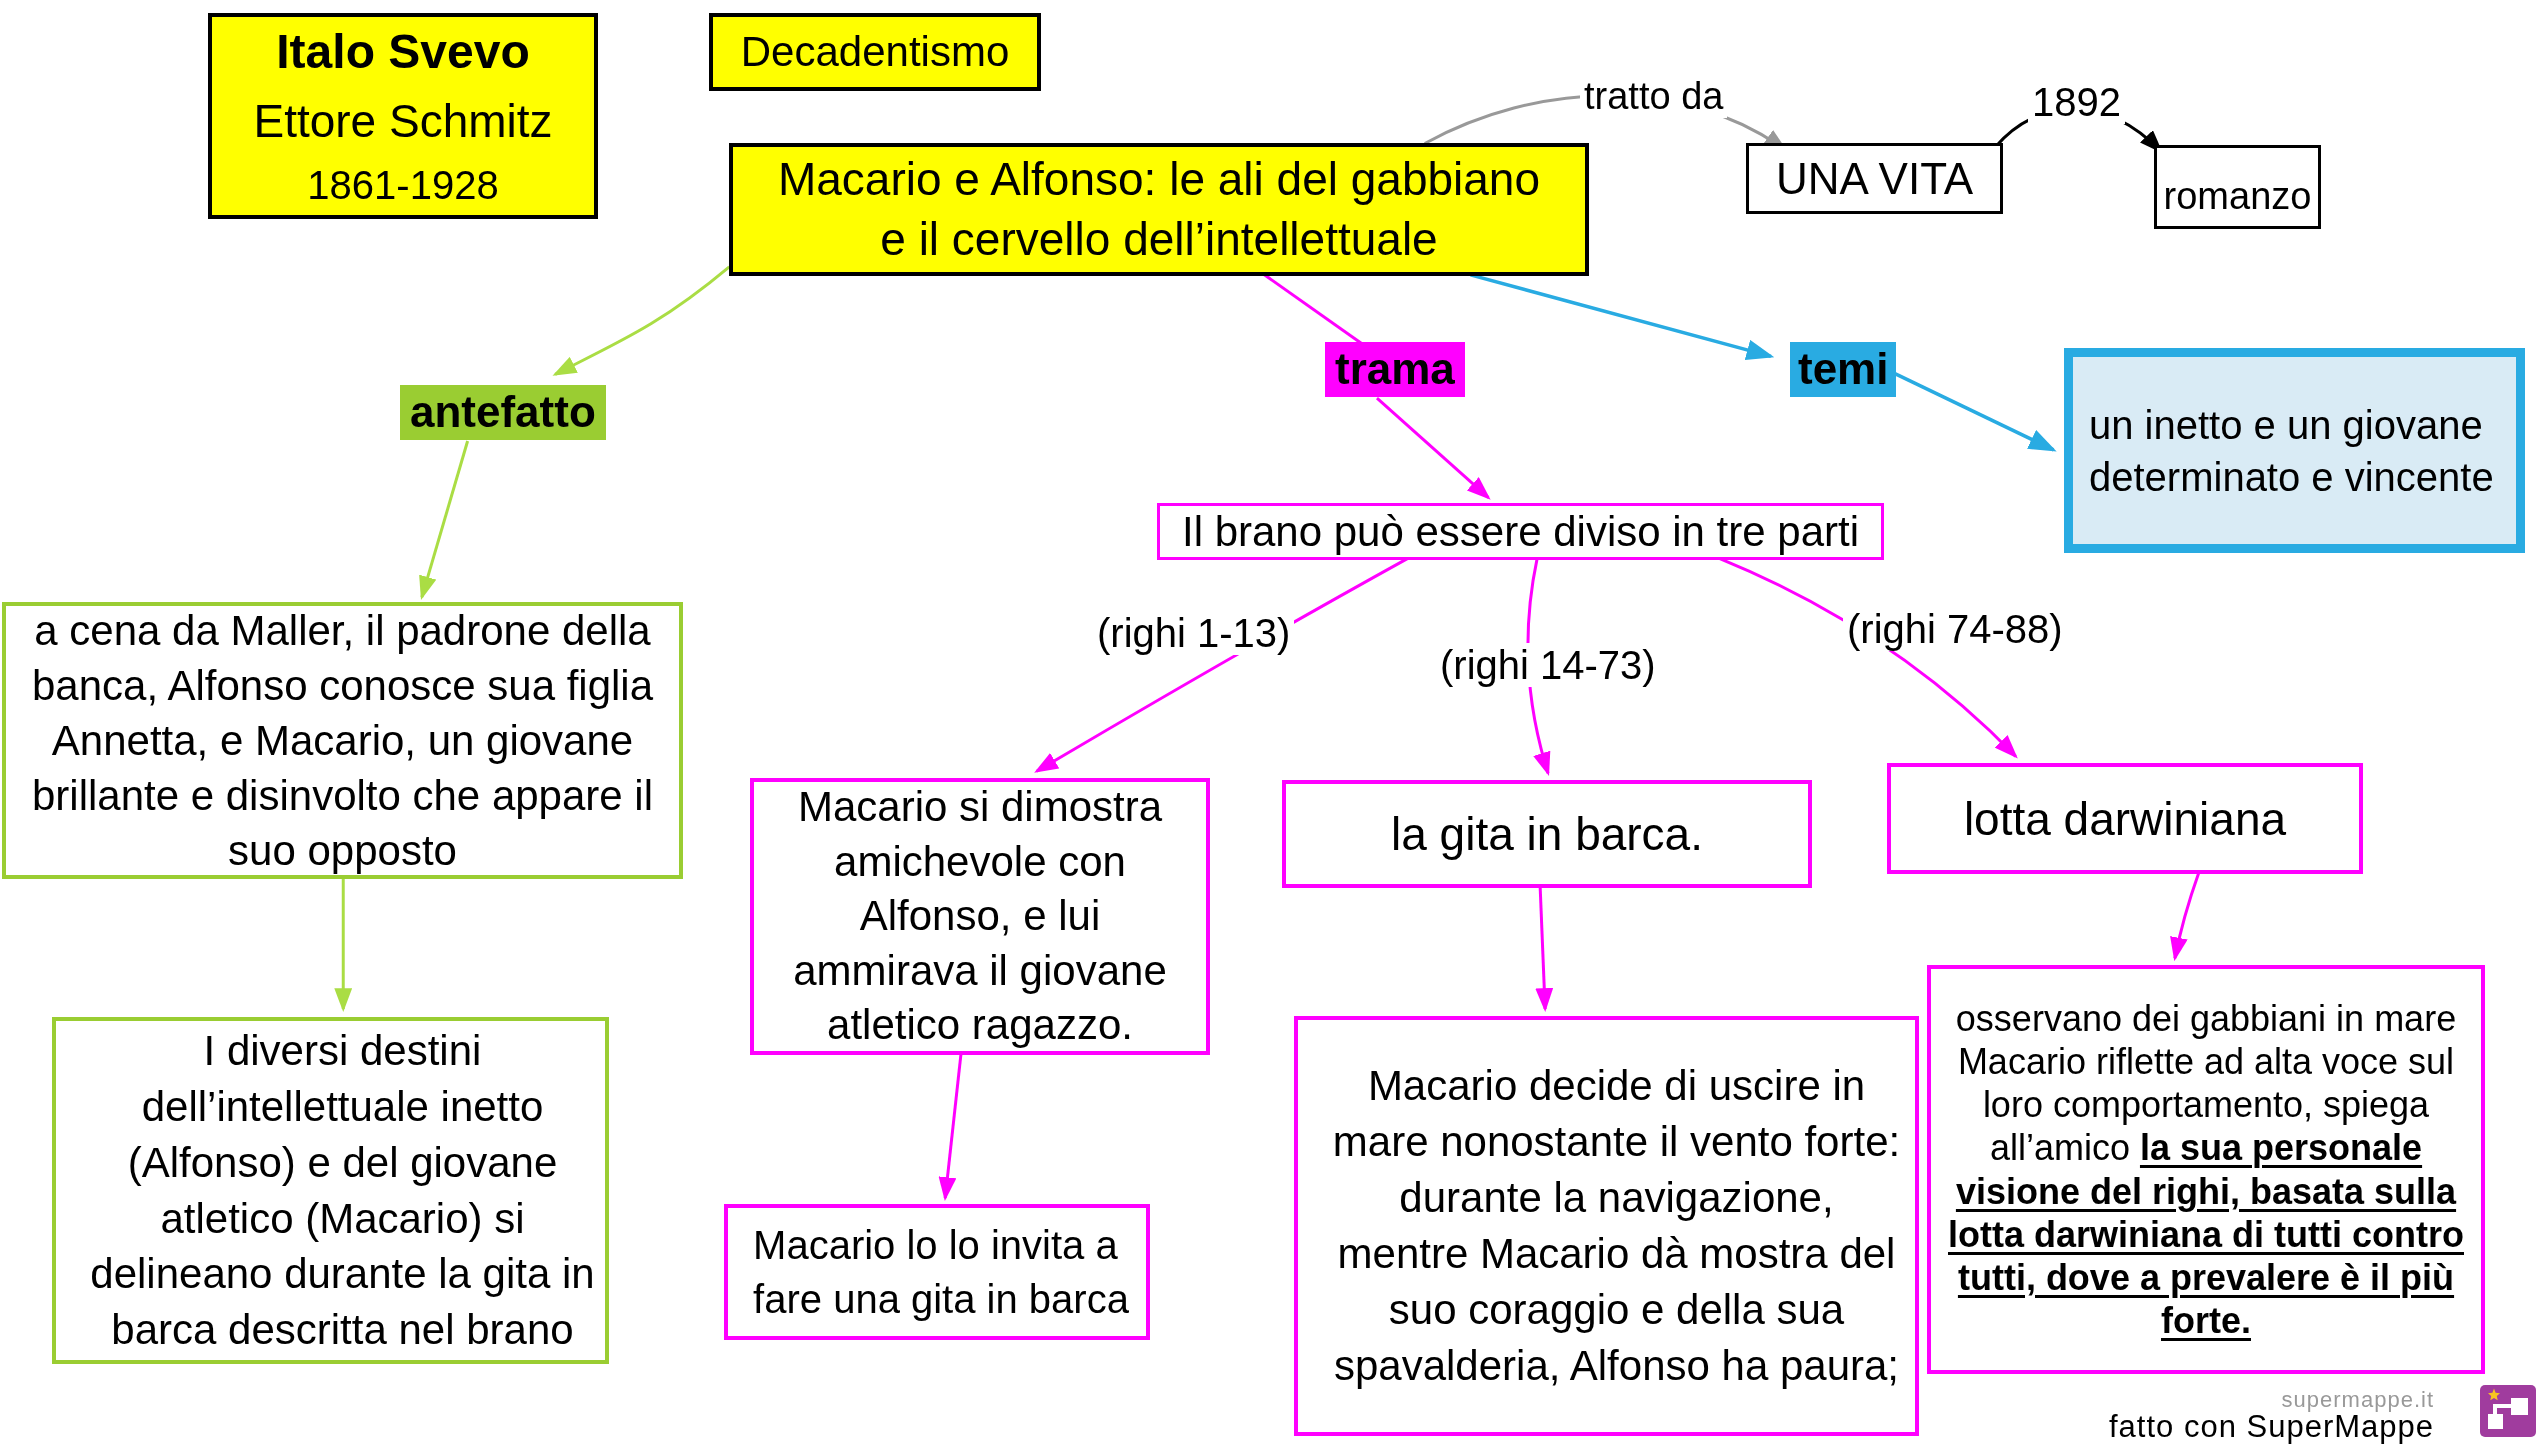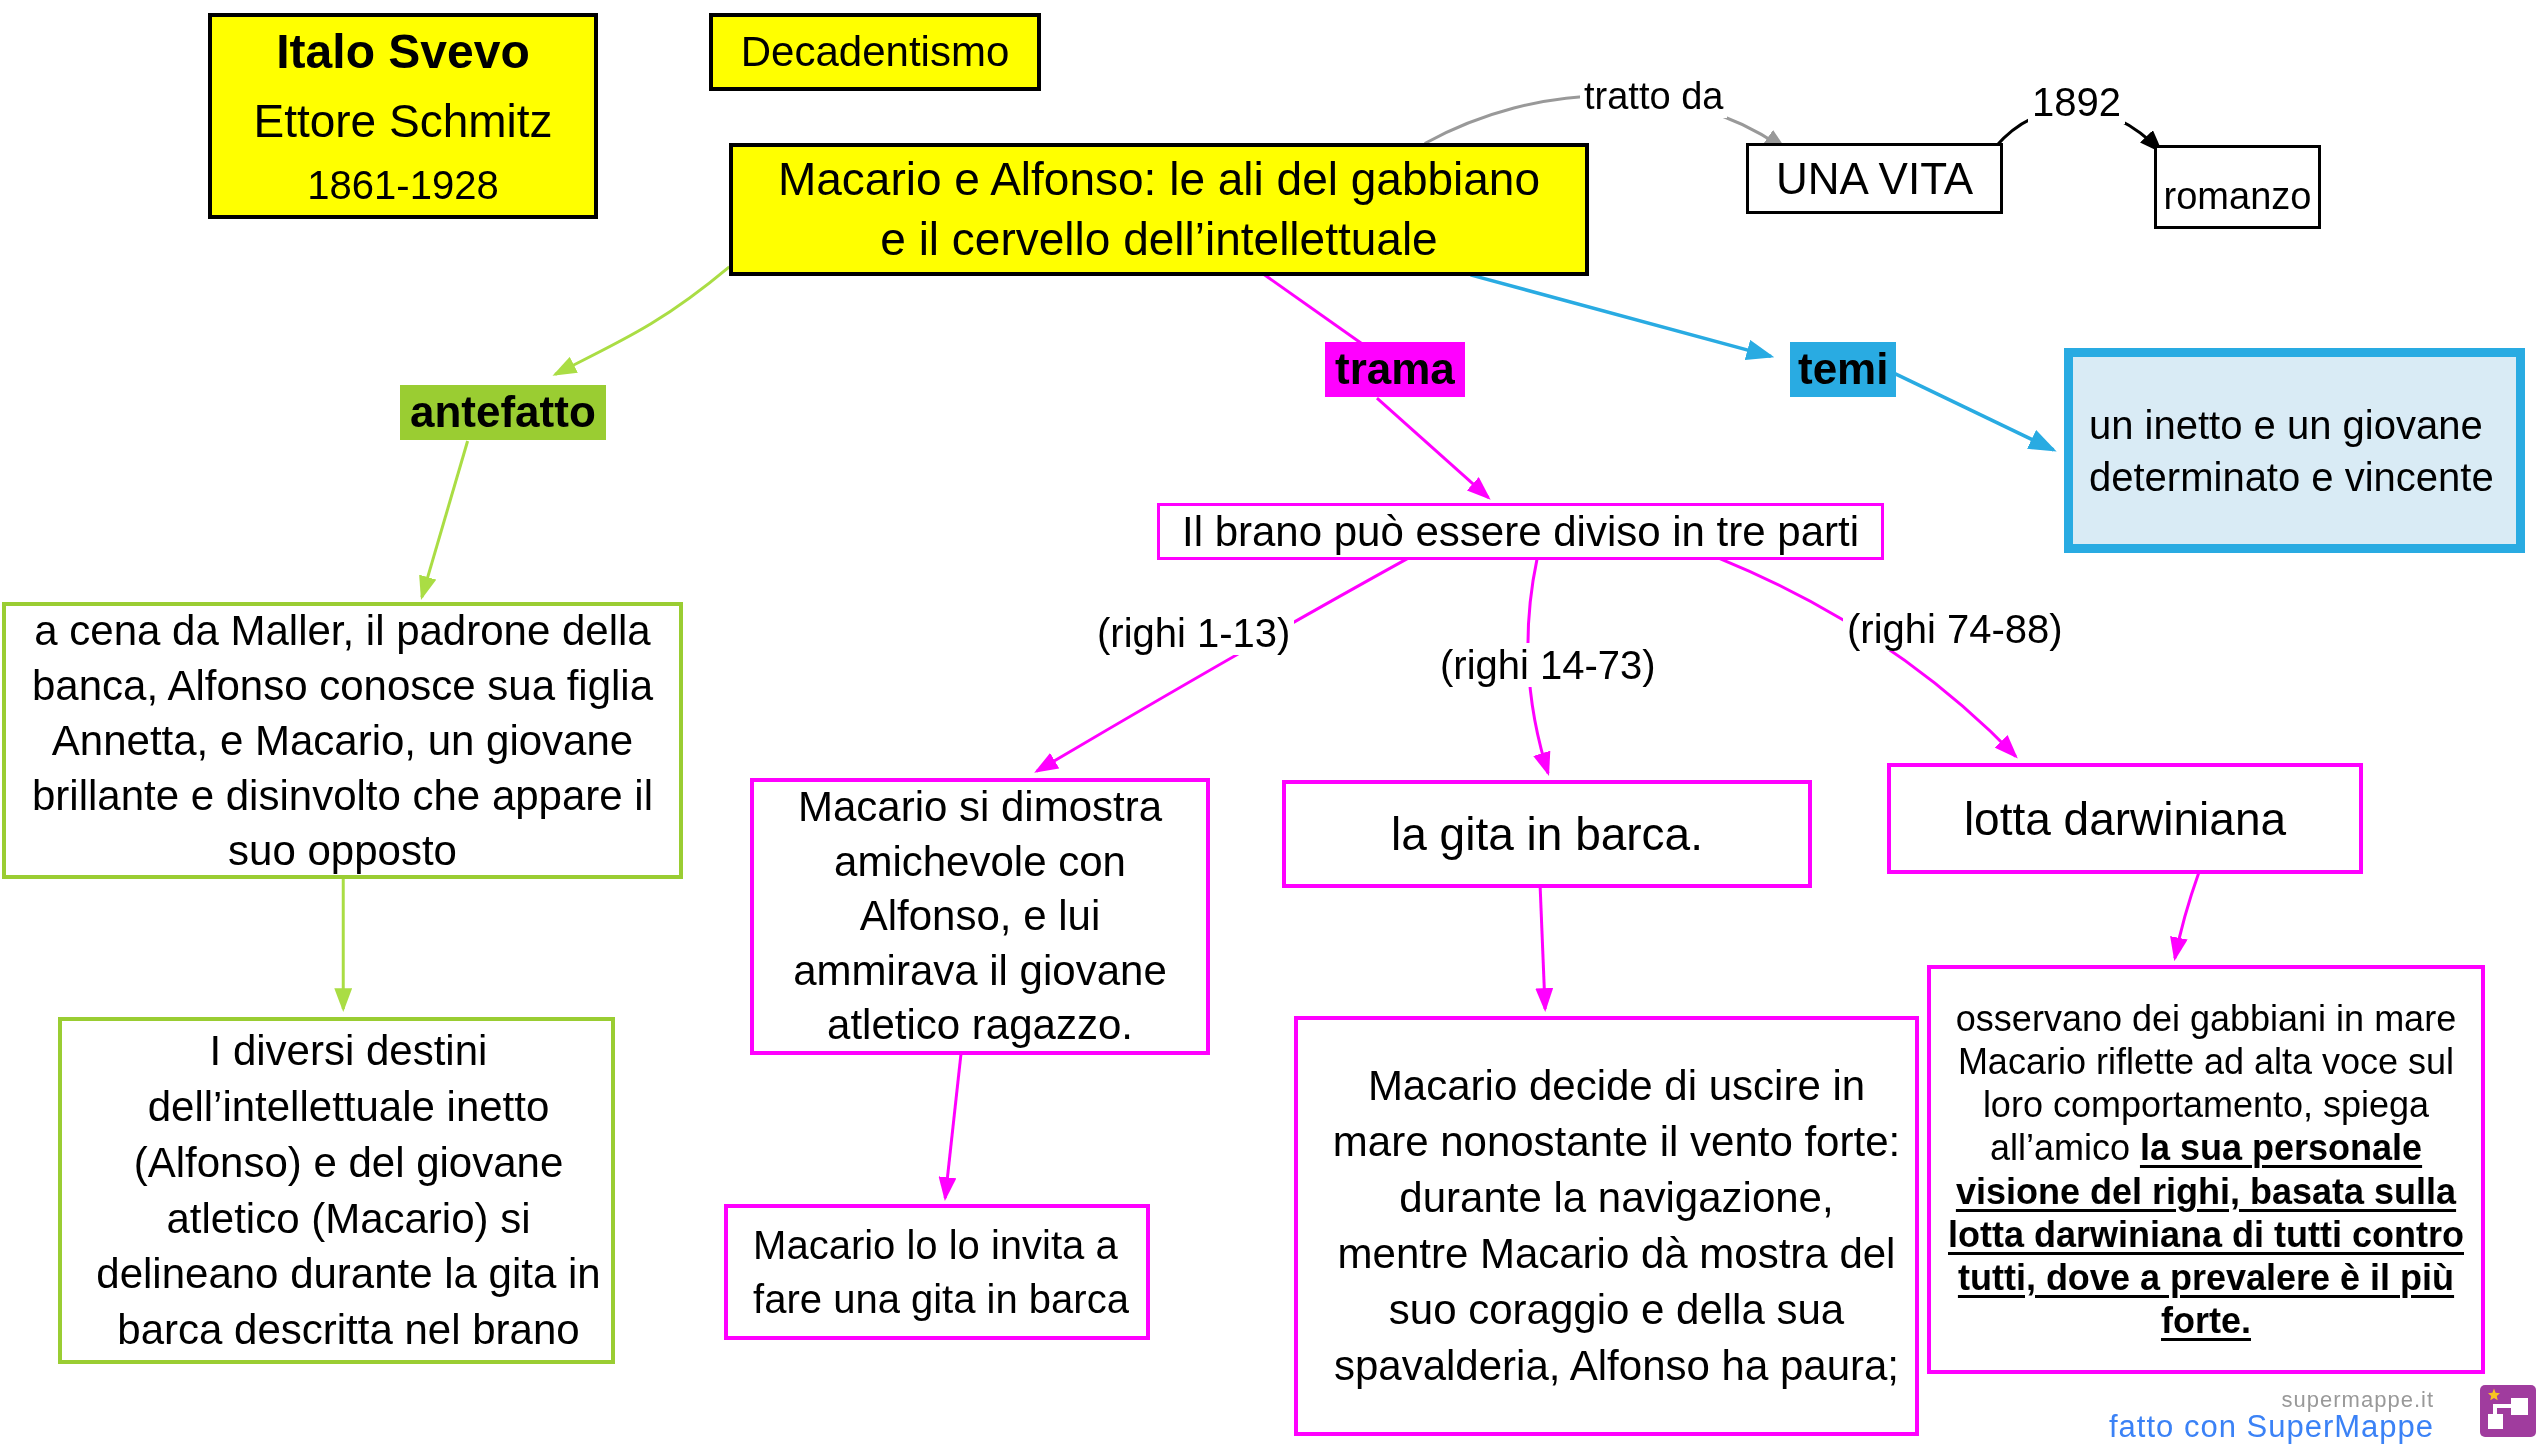--- a/index.html
+++ b/index.html
@@ -31,21 +31,21 @@
   .edge-blue{stroke:var(--blue);fill:none;}
   .edge-gray{stroke:var(--gray);fill:none;}
   .edge-black{stroke:var(--black);fill:none;}
   .mk-green{fill:var(--green-line);} .mk-magenta{fill:var(--magenta);}
   .mk-blue{fill:var(--blue);} .mk-gray{fill:var(--gray);} .mk-black{fill:var(--black);}
   .emphasis{font-weight:bold;text-decoration:underline;
     text-decoration-thickness:3px;text-underline-offset:5px;}
   .footer-site{position:absolute;z-index:3;right:113px;top:1387px;font-size:22px;
     color:#999;letter-spacing:1px;}
   .footer-credit{position:absolute;z-index:3;right:113px;top:1409px;font-size:31px;
-    color:#3b82f6;letter-spacing:1px;}
+    color:#000000;letter-spacing:1px;}
   .logo{position:absolute;z-index:3;left:2480px;top:1385px;}
   .logo-bg{fill:var(--logo-purple);}
   .logo-star{fill:var(--star-yellow);}
 </style>
 </head>
 <body>
 
 <div id="map">
 
   <svg id="edges" width="2547" height="1453" viewBox="0 0 2560 1460">
@@ -148,21 +148,21 @@
   </div>
 
   <div class="node greenbox" style="left:2px;top:602px;width:681px;height:277px;">
     <div class="t" style="font-size:42px;line-height:1.31;">a cena da Maller, il padrone della
 banca, Alfonso conosce sua figlia
 Annetta, e Macario, un giovane
 brillante e disinvolto che appare il
 suo opposto</div>
   </div>
 
-  <div class="node greenbox" style="left:58px;top:1017px;width:557px;height:347px;padding-left:24px;">
+  <div class="node greenbox" style="left:52px;top:1017px;width:557px;height:347px;padding-left:24px;">
     <div class="t" style="font-size:42px;line-height:1.33;">I diversi destini
 dell’intellettuale inetto
 (Alfonso) e del giovane
 atletico (Macario) si
 delineano durante la gita in
 barca descritta nel brano</div>
   </div>
 
   <div class="node magentabox" style="left:750px;top:778px;width:460px;height:277px;">
     <div class="t" style="font-size:42px;line-height:1.3;">Macario si dimostra

